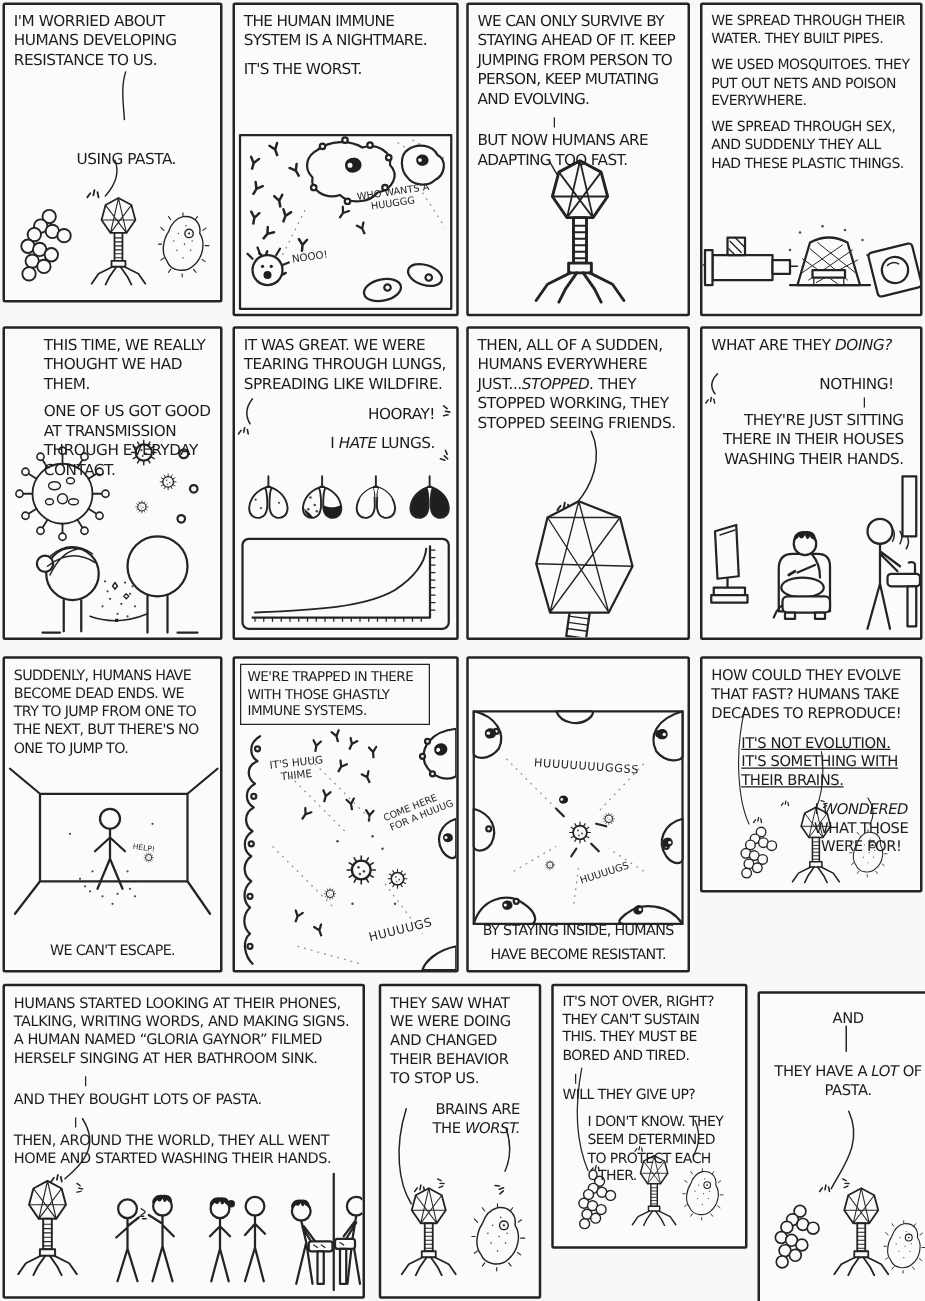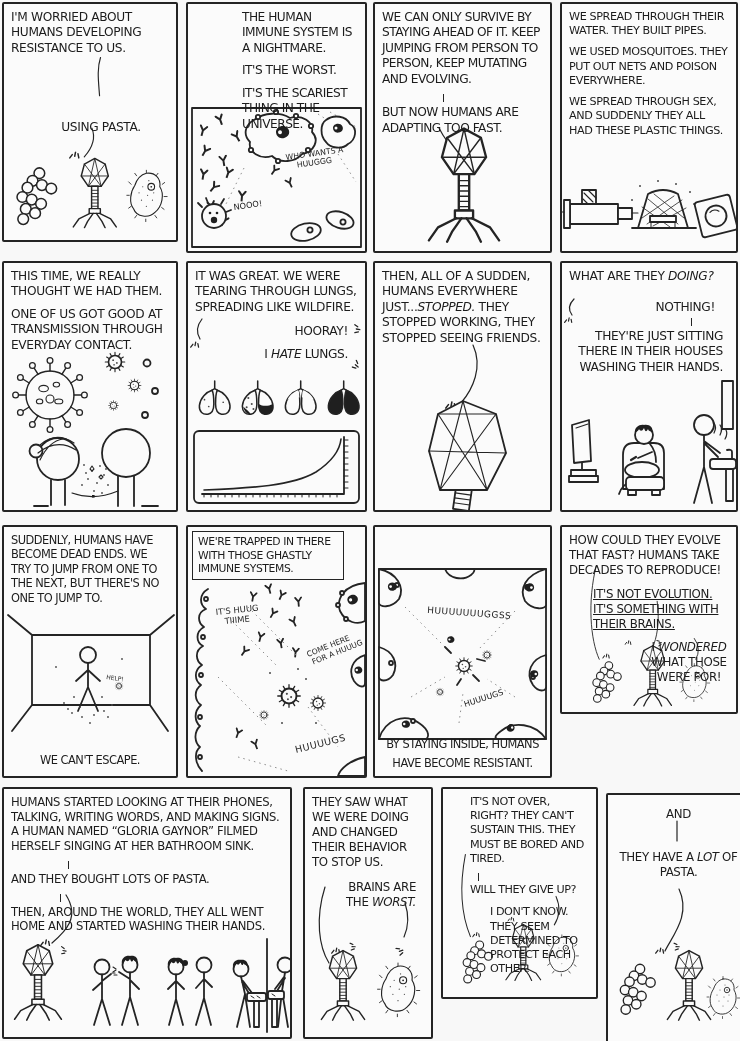--- a/index.html
+++ b/index.html
@@ -27,21 +27,21 @@
   
   #p4 .line{font-size:11.2px;letter-spacing:-0.4px;}
   #p9 .line{font-size:11.4px;letter-spacing:-0.5px;}
   #p11 .line{font-size:11.4px;letter-spacing:-0.5px;}
   #p12 .line{font-size:11.8px;}
   #p13 .line{font-size:11.6px;}
   #p14 .line{font-size:11.8px;}
   #p15 .line{font-size:11.2px;letter-spacing:-0.45px;}
   #p16 .line{font-size:11.8px;}
   #p3 .line{letter-spacing:-0.5px;}
-  #p2 .line{letter-spacing:-0.5px;margin-left:47px;}
+  #p2 .line{letter-spacing:-0.5px;}
   .capbox{position:absolute;z-index:3;top:4px;left:4px;width:152px;background:#fbfbfb;border:1.8px solid #242424;padding:3px 5px;box-sizing:border-box;}
   .capbox .line{font-size:10.8px;margin:0;letter-spacing:-0.4px;}
 </style>
 </head>
 <body>
 
 <svg width="0" height="0" style="position:absolute" aria-hidden="true">
 <defs>
   <symbol id="phage" viewBox="0 0 60 90">
     <g class="ink" stroke-width="2">
@@ -234,21 +234,20 @@
           <text class="svgt" style="font-size:7.8px">WHO WANTS A</text>
           <text class="svgt" style="font-size:7.8px" x="10" y="9">HUUGGG</text>
         </g>
       <g transform="translate(46,206) rotate(-8)">
           <text class="svgt" style="font-size:8.2px">NOOO!</text>
         </g>
     </svg>
     <div class="txt">
       <p class="line">THE HUMAN IMMUNE SYSTEM IS A NIGHTMARE.</p>
       <p class="line">IT'S THE WORST.</p>
-      <p class="line">IT'S THE SCARIEST THING IN THE UNIVERSE.</p>
     </div>
   </div>
 
   <div class="panel" id="p3" style="left:373px;top:2px;width:179px;height:251px;">
     <svg class="art" viewBox="0 0 175 247">
       <path class="ptr" d="M64,124 C72,140 80,147 86,153"></path>
       <use href="#spark" x="66" y="146" width="12" height="9" transform="rotate(-40 72 150)"></use>
       <use href="#phage" x="50" y="122" width="78" height="117"></use>
     </svg>
     <div class="txt">
@@ -289,21 +288,21 @@
         <path stroke-width="1.2" d="M149,207 a7,7 0 0 1 9,1"></path>
       </g>
     </svg>
     <div class="txt">
       <p class="line">WE SPREAD THROUGH THEIR WATER. THEY BUILT PIPES.</p>
       <p class="line">WE USED MOSQUITOES. THEY PUT OUT NETS AND POISON EVERYWHERE.</p>
       <p class="line">WE SPREAD THROUGH SEX, AND SUDDENLY THEY ALL HAD THESE PLASTIC THINGS.</p>
     </div>
   </div>
 
-  <div class="panel" id="p5" style="left:2px;top:261px;width:176px;height:251px;">
+  <div class="panel" id="p5" style="left:2px;top:261px;width:176px;height:251px;padding-left:24px;">
     <svg class="art" viewBox="0 0 172 247">
       <use href="#corona" x="6" y="92" width="80" height="80"></use>
       <use href="#vsmall" x="98" y="86" width="26" height="26"></use>
       <use href="#vsmall" x="122" y="114" width="17" height="17"></use>
       <use href="#vsmall" x="103" y="136" width="13" height="13"></use>
       <g class="ink" stroke-width="1.5">
           <circle class="fw" cx="143" cy="100" r="3.5"></circle>
           <circle class="fw" cx="151" cy="128" r="3"></circle>
           <circle class="fw" cx="141" cy="152" r="3"></circle>
         </g>
@@ -704,21 +703,21 @@
       <use href="#spark" x="90" y="158" width="10" height="8" transform="rotate(60 95 162)"></use>
       <use href="#phage" x="14" y="160" width="48" height="72"></use>
       <use href="#amoeba" x="70" y="172" width="46" height="59"></use>
     </svg>
     <div class="txt">
       <p class="line">THEY SAW WHAT WE WERE DOING AND CHANGED THEIR BEHAVIOR TO STOP US.</p>
       <p class="line right" style="padding:0 8px 0 28px;margin-top:10px;"><span>BRAINS ARE THE </span><span class="em">WORST.</span></p>
     </div>
   </div>
 
-  <div class="panel" id="p15" style="left:441px;top:787px;width:157px;height:212px;padding-left:20px;">
+  <div class="panel" id="p15" style="left:441px;top:787px;width:157px;height:212px;">
     <svg class="art" viewBox="0 0 153 248">
       <path class="ptr" d="M12,78 C4,120 8,152 18,176"></path>
       <path class="ptr" d="M120,128 Q128,146 118,162"></path>
       <use href="#spark" x="62" y="152" width="9" height="7"></use>
       <use href="#spark" x="20" y="170" width="10" height="8"></use>
       <use href="#strep" x="8" y="180" width="42" height="54"></use>
       <use href="#phage" x="58" y="160" width="46" height="69"></use>
       <use href="#amoeba" x="106" y="172" width="42" height="54"></use>
     </svg>
     <div class="txt">

